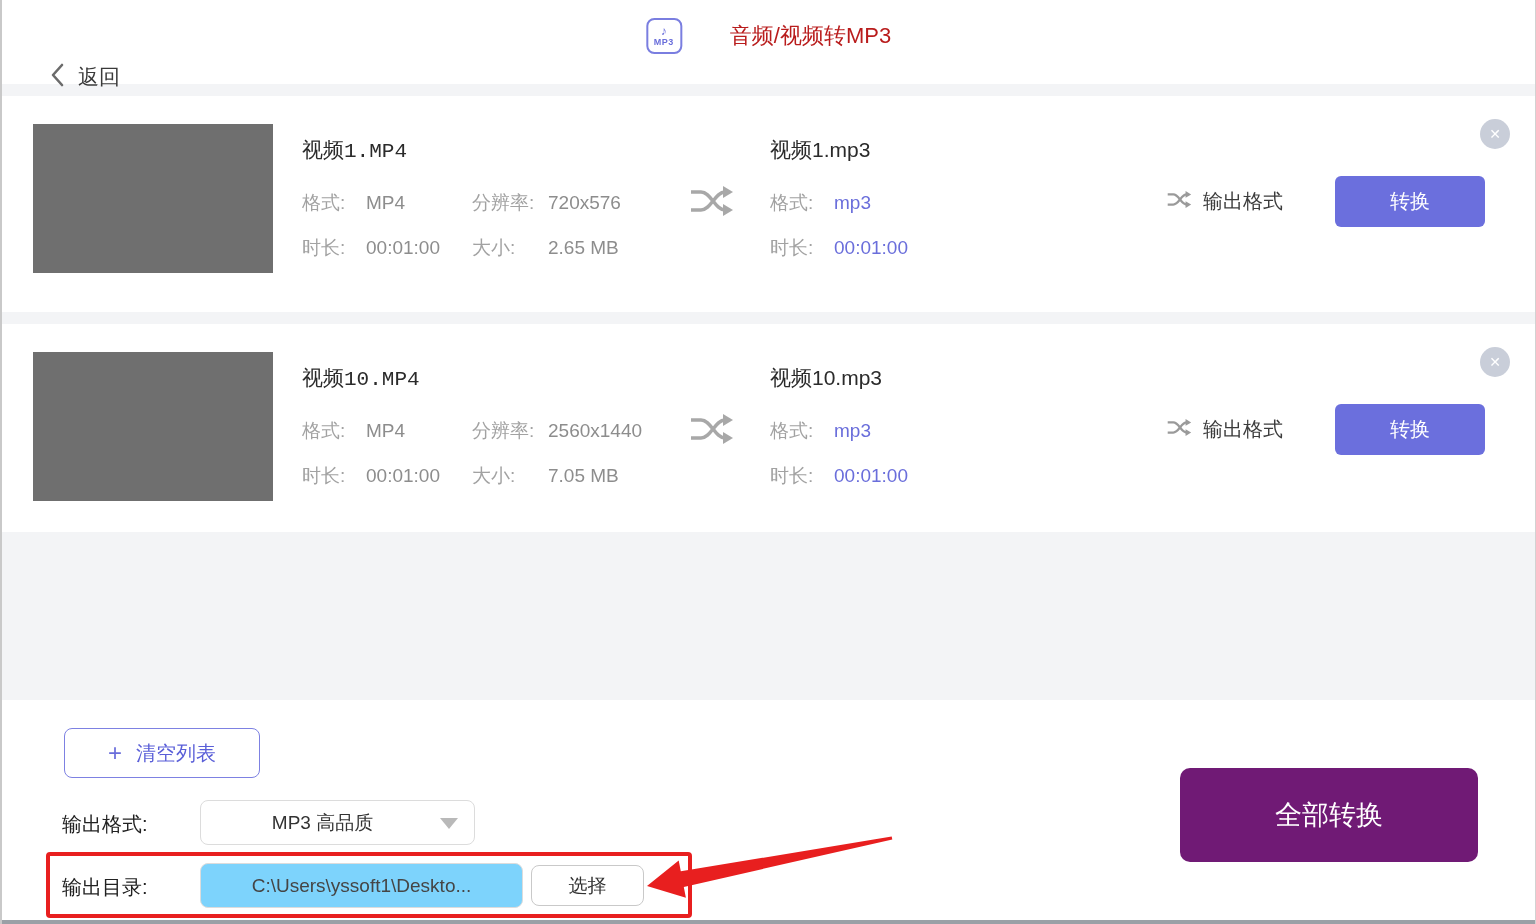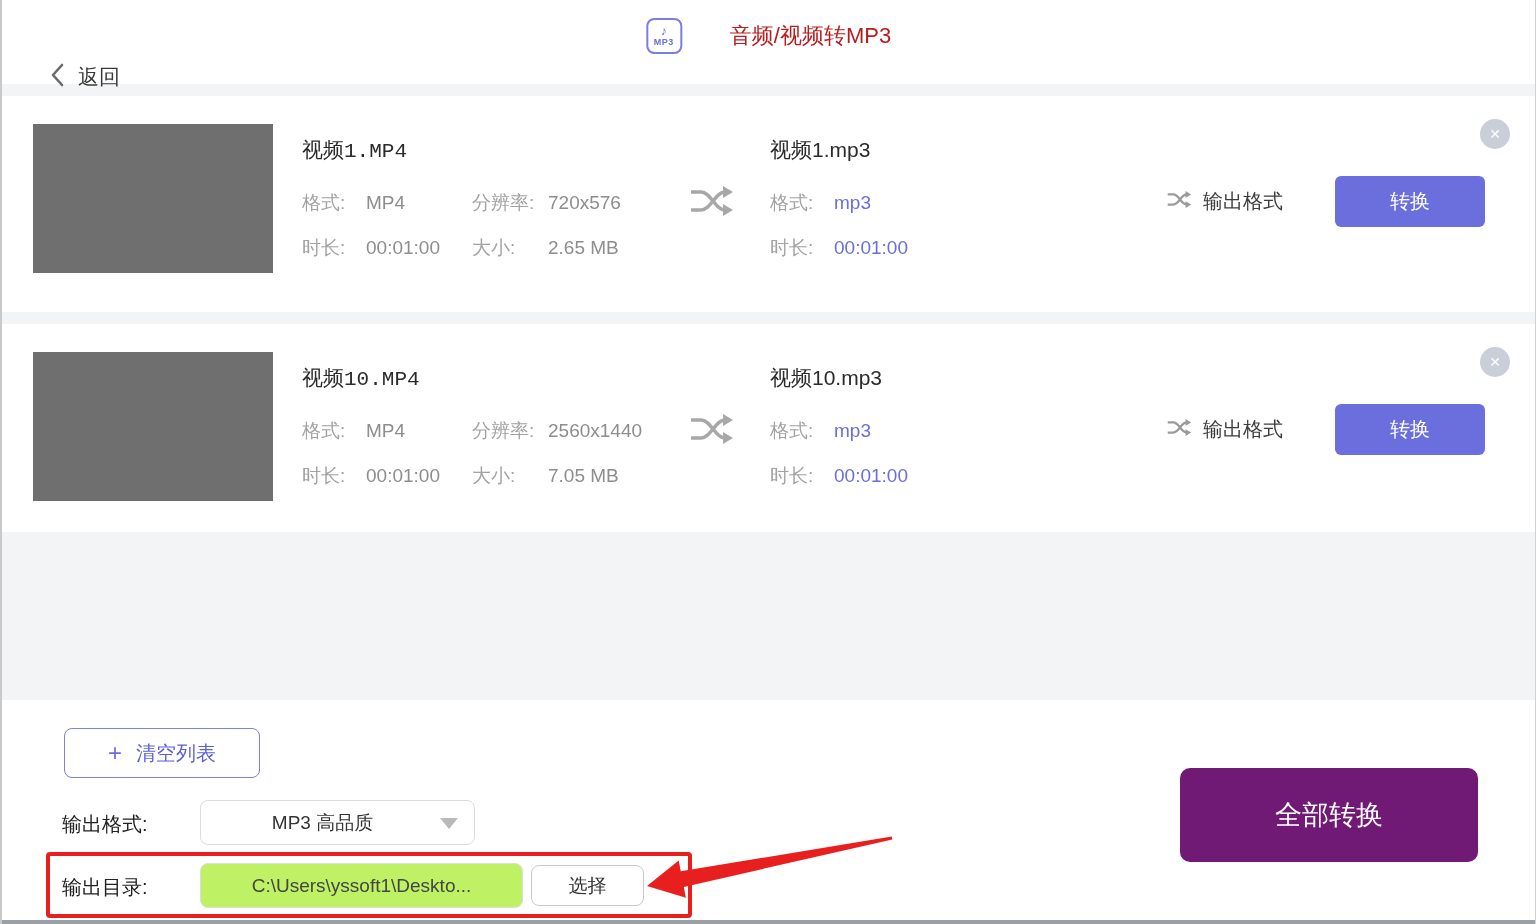--- a/index.html
+++ b/index.html
@@ -45,21 +45,21 @@
   .outline-btn { position:absolute; display:flex; align-items:center; justify-content:center; gap:14px; background:#fff; border:1.5px solid #7d81e2; border-radius:8px; color:#5a5fd8; font-size:20px; cursor:pointer; box-sizing:border-box; }
   .add-files { left:62px; top:28px; width:196px; height:50px; }
   .add-folder { left:305px; top:28px; width:221px; height:50px; }
   .plus-glyph { font-size:24px; line-height:22px; color:#6a6edb; }
   .field-label { position:absolute; font-size:20px; color:#222; }
   .fmt-label { left:60px; top:111px; }
   .dir-label { left:60px; top:174px; }
   .select-box { position:absolute; left:198px; top:100px; width:275px; height:45px; border:1px solid #dcdcdc; border-radius:8px; box-sizing:border-box; background:#fff; display:flex; align-items:center; justify-content:center; cursor:pointer; }
   .select-value { font-size:19px; color:#333; margin-right:30px; }
   .tri-down { position:absolute; right:16px; top:17px; width:0; height:0; border-left:9px solid transparent; border-right:9px solid transparent; border-top:11px solid #b9b9b9; }
-  .dir-input { position:absolute; left:198px; top:163px; width:323px; height:45px; border:1px solid #dcdcdc; border-radius:8px; box-sizing:border-box; background:#bef264; font-size:19px; color:#454545; text-align:center; font-family:inherit; }
+  .dir-input { position:absolute; left:198px; top:163px; width:323px; height:45px; border:1px solid #dcdcdc; border-radius:8px; box-sizing:border-box; background:#7dd3fc; font-size:19px; color:#454545; text-align:center; font-family:inherit; }
   .browse-btn { position:absolute; left:529px; top:165px; width:113px; height:41px; background:#fff; border:1px solid #c9c9c9; border-radius:8px; font-size:19px; color:#333; font-family:inherit; cursor:pointer; }
   .convert-all { position:absolute; left:1178px; top:68px; width:298px; height:94px; background:#701a75; border:none; border-radius:10px; color:#fff; font-size:27px; font-family:inherit; cursor:pointer; }
   
   .anno-rect { position:absolute; left:44px; top:852px; width:646px; height:66px; border:4px solid #e81f1f; border-radius:4px; box-sizing:border-box; z-index:20; pointer-events:none; }
   .anno-arrow { position:absolute; left:600px; top:815px; z-index:21; pointer-events:none; }
   .bottom-edge { position:absolute; left:0; right:0; bottom:0; height:4px; background:#9aa0a6; z-index:30; }
 </style>
 </head>
 <body>
 

